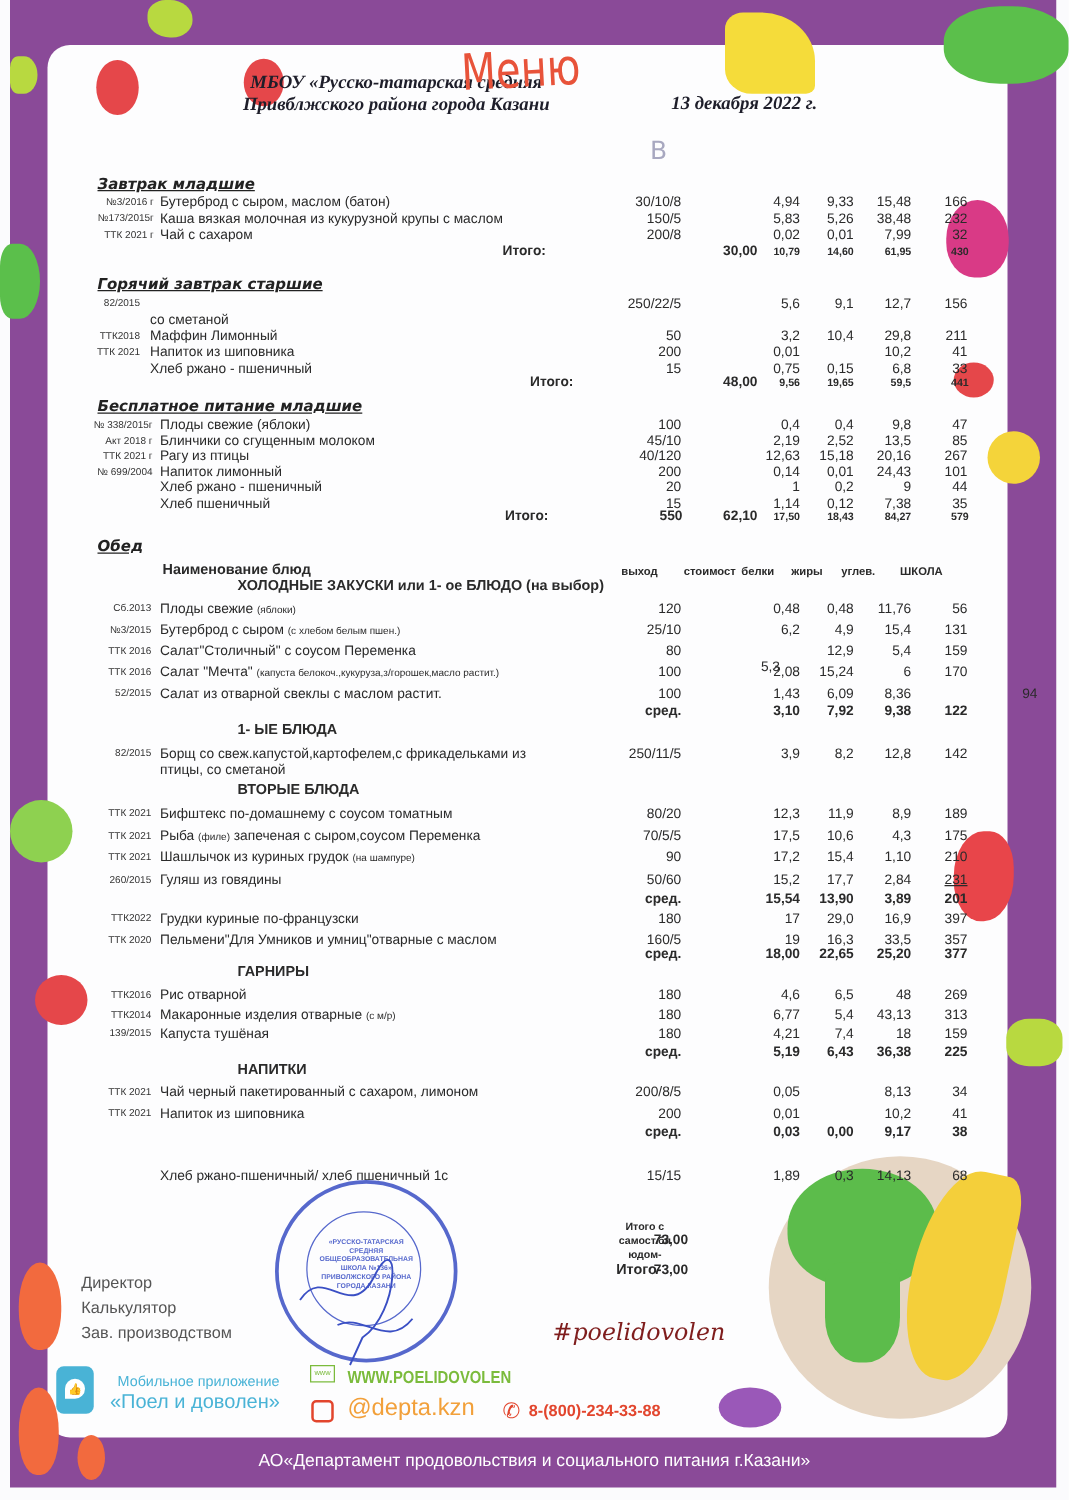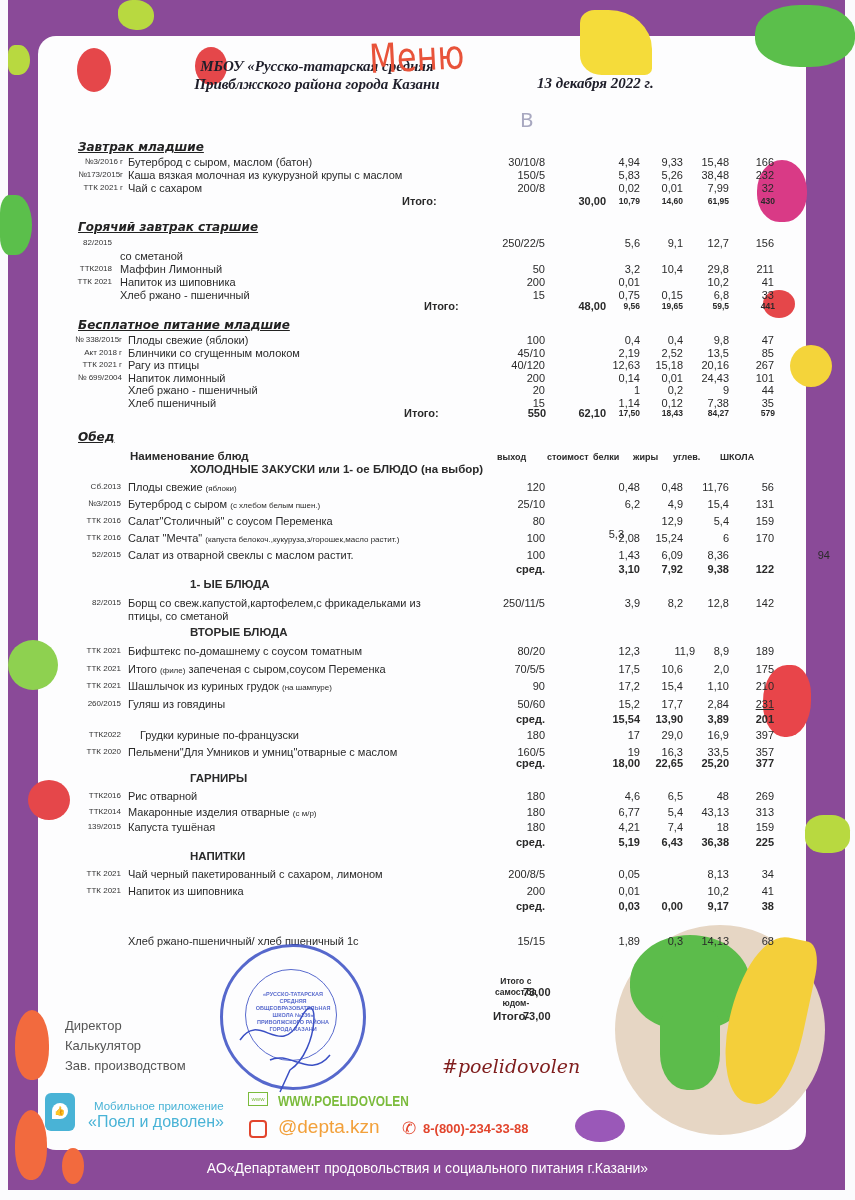--- a/index.html
+++ b/index.html
@@ -268,31 +268,31 @@
       <span class="num" style="left:714px;">142</span>
     </div>
     <div class="row" style="top: 609px;">
       <span class="name" style="left:128px;">птицы, со сметаной</span>
     </div>
     <div class="row" style="top: 644px;">
       <span class="code" style="left:71px;width:50px;">ТТК 2021</span>
       <span class="name" style="left:128px;">Бифштекс  по-домашнему с соусом томатным</span>
       <span class="num" style="left:485px;">80/20</span>
       <span class="num" style="left:580px;">12,3</span>
-      <span class="num" style="left:623px;padding-left:12px;">11,9</span>
+      <span class="num" style="left:623px;">11,9</span>
       <span class="num" style="left:669px;">8,9</span>
       <span class="num" style="left:714px;">189</span>
     </div>
     <div class="row" style="top: 661.5px;">
       <span class="code" style="left:71px;width:50px;">ТТК 2021</span>
-      <span style="left:128px;"><span style="position:static;">Итого</span> <span class="small" style="position:static;">(филе)</span><span style="position:static;"> запеченая с сыром,соусом Переменка</span></span>
+      <span style="left:128px;"><span style="position:static;">Рыба</span> <span class="small" style="position:static;">(филе)</span><span style="position:static;"> запеченая с сыром,соусом Переменка</span></span>
       <span class="num" style="left:485px;">70/5/5</span>
       <span class="num" style="left:580px;">17,5</span>
       <span class="num" style="left:623px;">10,6</span>
-      <span class="num" style="left:669px;">2,0</span>
+      <span class="num" style="left:669px;">4,3</span>
       <span class="num" style="left:714px;">175</span>
     </div>
     <div class="row" style="top: 679px;">
       <span class="code" style="left:71px;width:50px;">ТТК 2021</span>
       <span style="left:128px;"><span style="position:static;">Шашлычок из куриных грудок</span> <span class="small" style="position:static;">(на шампуре)</span></span>
       <span class="num" style="left:485px;">90</span>
       <span class="num" style="left:580px;">17,2</span>
       <span class="num" style="left:623px;">15,4</span>
       <span class="num" style="left:669px;">1,10</span>
       <span class="num" style="left:714px;">210</span>
@@ -308,21 +308,21 @@
     </div>
     <div class="row" style="top: 712px;">
       <span class="num bold" style="left:485px;">сред.</span>
       <span class="num bold" style="left:580px;">15,54</span>
       <span class="num bold" style="left:623px;">13,90</span>
       <span class="num bold" style="left:669px;">3,89</span>
       <span class="num bold" style="left:714px;">201</span>
     </div>
     <div class="row" style="top: 728px;">
       <span class="code" style="left:71px;width:50px;">ТТК2022</span>
-      <span class="name" style="left:128px;margin-left:12px;">Грудки куриные по-французски</span>
+      <span class="name" style="left:128px;">Грудки куриные по-французски</span>
       <span class="num" style="left:485px;">180</span>
       <span class="num" style="left:580px;">17</span>
       <span class="num" style="left:623px;">29,0</span>
       <span class="num" style="left:669px;">16,9</span>
       <span class="num" style="left:714px;">397</span>
     </div>
     <div class="row" style="top: 744.5px;">
       <span class="code" style="left:71px;width:50px;">ТТК 2020</span>
       <span class="name" style="left:128px;">Пельмени"Для Умников и умниц"отварные с маслом</span>
       <span class="num" style="left:485px;">160/5</span>

